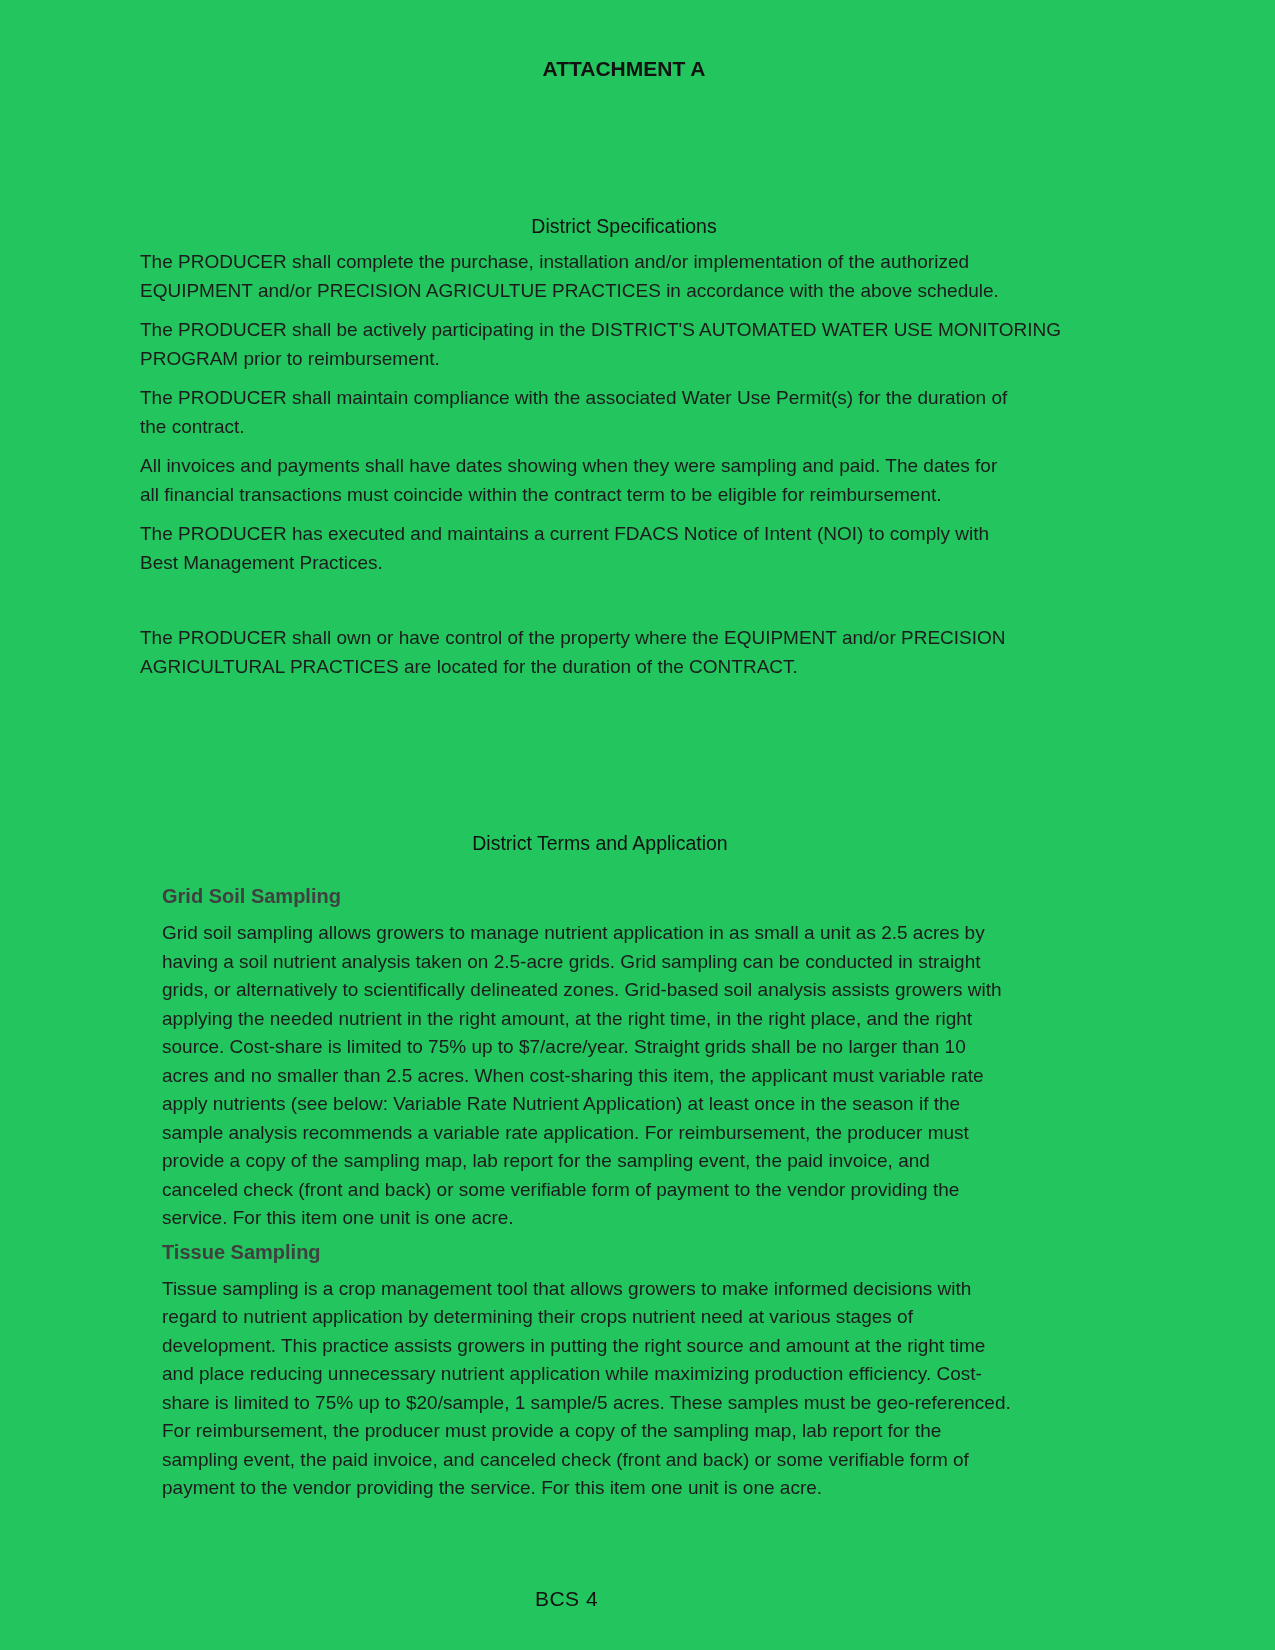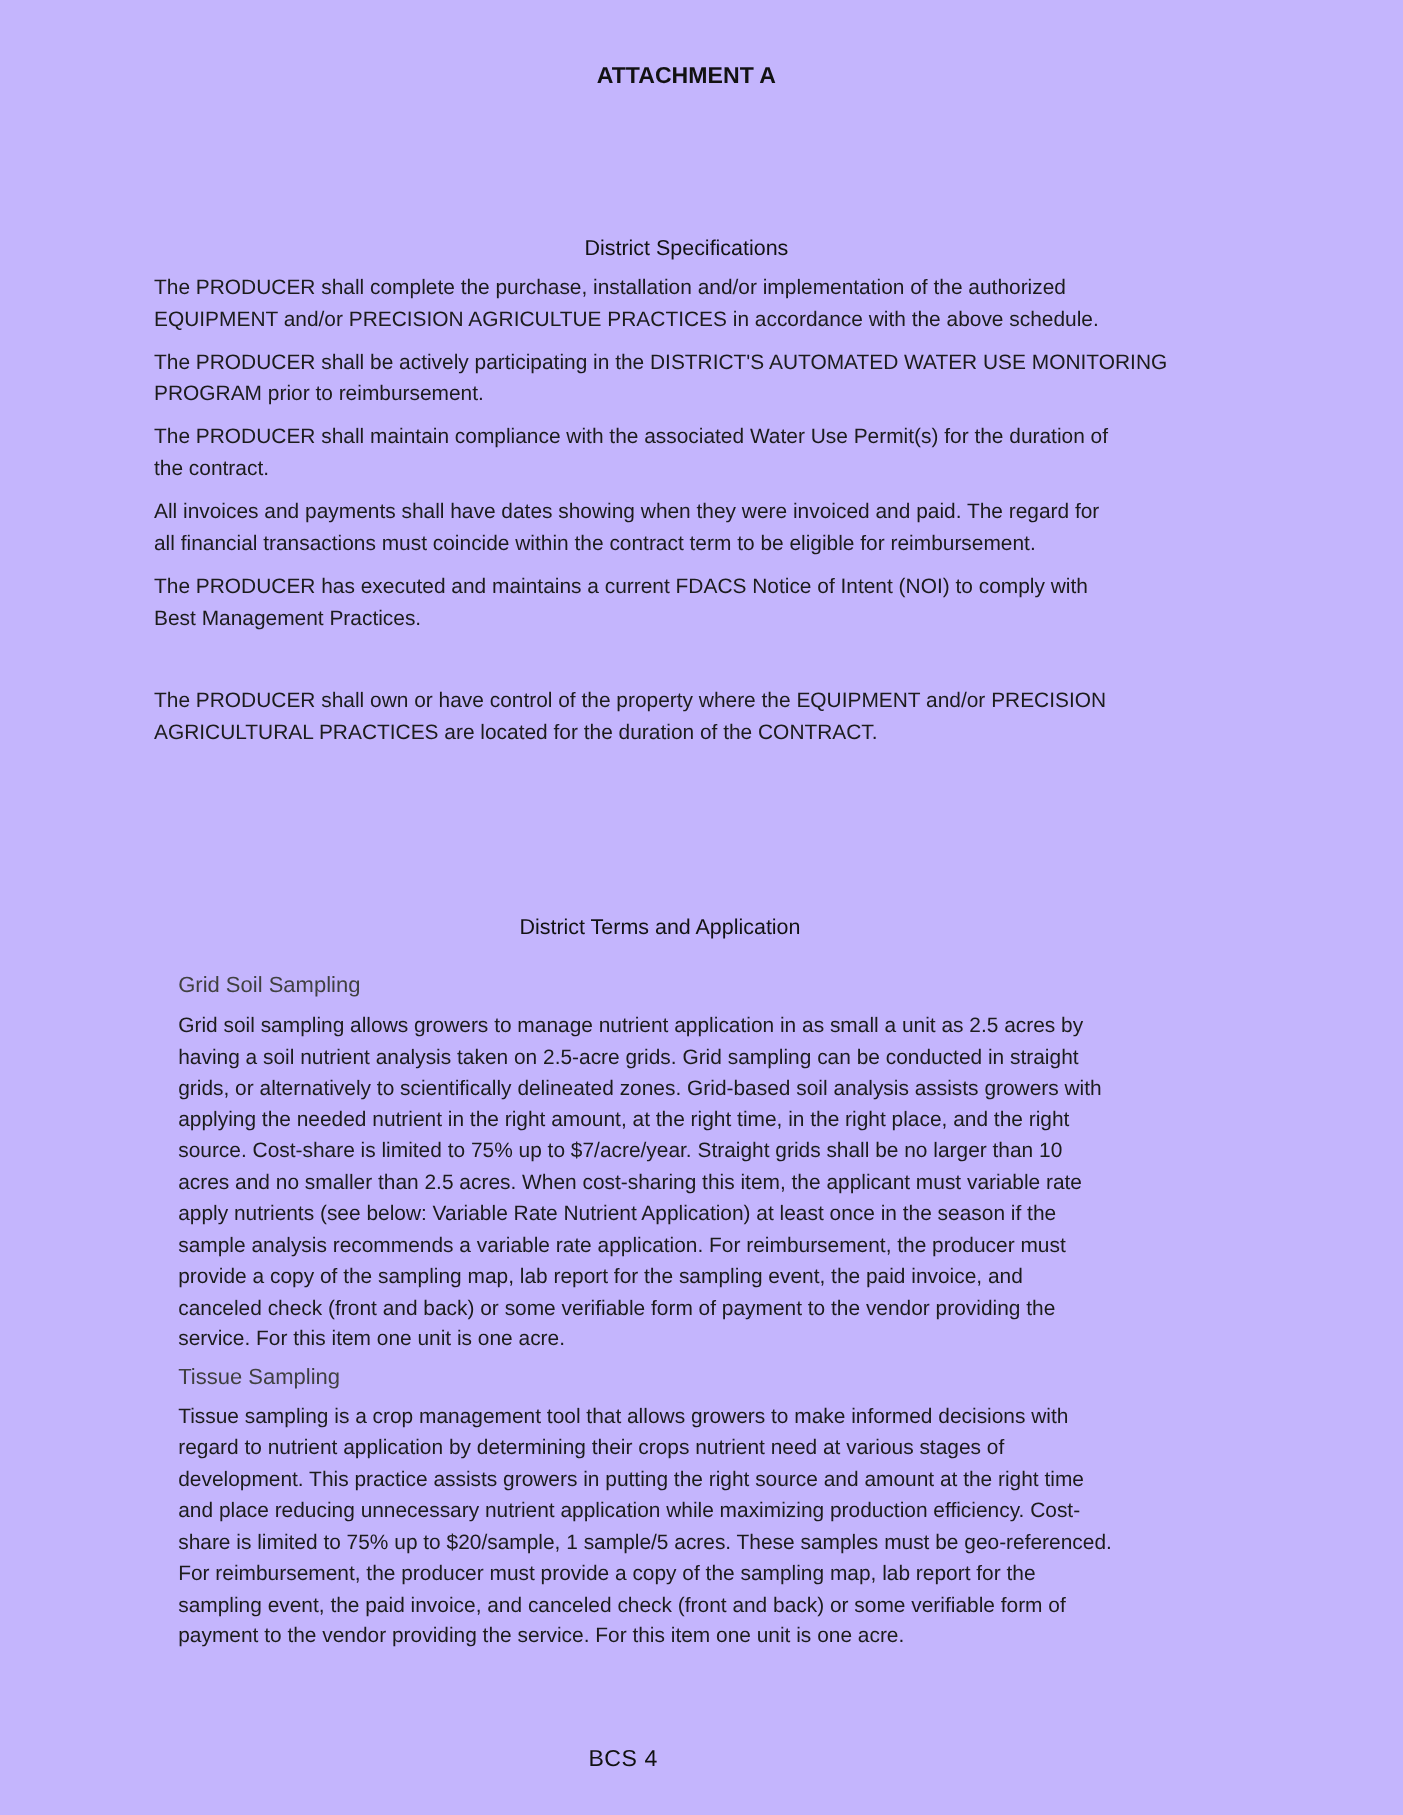--- a/index.html
+++ b/index.html
@@ -4,21 +4,21 @@
 <style>
   html, body {
     margin: 0;
     padding: 0;
     background: #ffffff;
   }
   .page {
     position: relative;
     width: 1275px;
     height: 1650px;
-    background: #c4b5fd;
+    background: #22c55e;
     font-family: "Liberation Sans", sans-serif;
     color: #1c1c1c;
     overflow: hidden;
   }
   .content {
     position: absolute;
     left: 140px;
     top: 55px;
     width: 968px;
   }
@@ -57,21 +57,21 @@
     margin-top: 47px;          
   }
   .sub-sections {
     margin-left: 22px;         
     margin-top: 24px;
   }
   .sub-heading {
     margin: 0 0 8px 0;
     font-size: 20px;
     line-height: 29px;
-    font-weight: normal;
+    font-weight: bold;
     color: #404040;
   }
   .sub-sections .para {
     margin-bottom: 5px;
   }
   .sub-heading.second {
     margin-top: 0;
   }
   .page-footer {
     position: absolute;
@@ -97,21 +97,21 @@
 
     <p class="para">The PRODUCER shall complete the purchase, installation and/or implementation of the authorized
 EQUIPMENT and/or PRECISION AGRICULTUE PRACTICES in accordance with the above schedule.</p>
 
     <p class="para">The PRODUCER shall be actively participating in the DISTRICT'S AUTOMATED WATER USE MONITORING
 PROGRAM prior to reimbursement.</p>
 
     <p class="para">The PRODUCER shall maintain compliance with the associated Water Use Permit(s) for the duration of
 the contract.</p>
 
-    <p class="para">All invoices and payments shall have dates showing when they were invoiced and paid. The regard for
+    <p class="para">All invoices and payments shall have dates showing when they were sampling and paid. The dates for
 all financial transactions must coincide within the contract term to be eligible for reimbursement.</p>
 
     <p class="para">The PRODUCER has executed and maintains a current FDACS Notice of Intent (NOI) to comply with
 Best Management Practices.</p>
 
     <p class="para gap-before">The PRODUCER shall own or have control of the property where the EQUIPMENT and/or PRECISION
 AGRICULTURAL PRACTICES are located for the duration of the CONTRACT.</p>
 
     <h2 class="center-heading terms-heading">District Terms and Application</h2>
 

